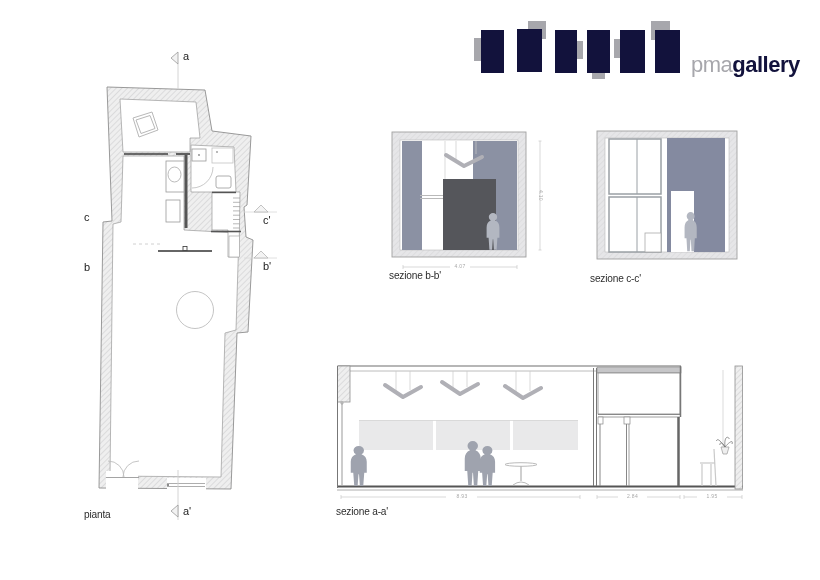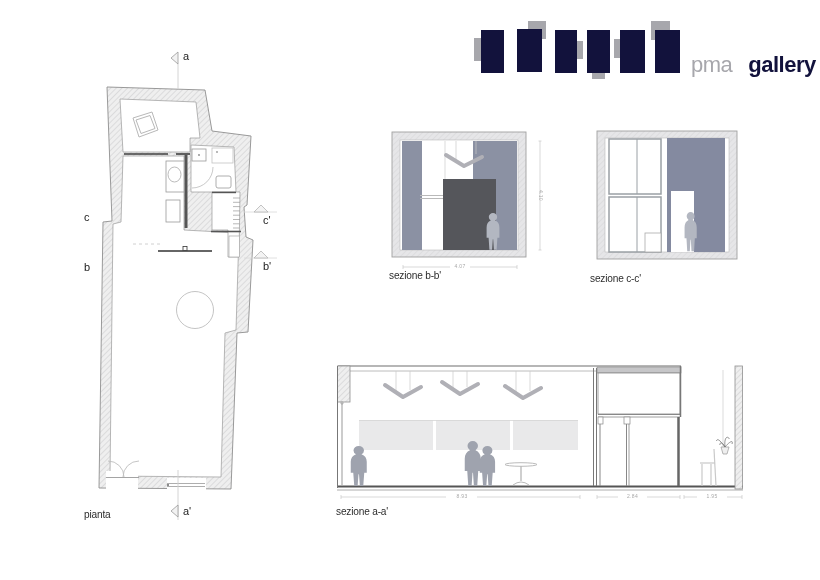--- a/index.html
+++ b/index.html
@@ -11,21 +11,21 @@
         font-family:"Liberation Sans",sans-serif;}
   .page svg.drawing{position:absolute;left:0;top:0;}
   .lbl{position:absolute;color:#2d2d2d;font-size:11px;letter-spacing:-0.2px;
        transform:scaleX(.92);transform-origin:left top;white-space:nowrap;}
   .marker{position:absolute;color:#222;font-size:11px;white-space:nowrap;}
   .dim{position:absolute;color:#a9a9a9;font-size:5px;letter-spacing:0.3px;text-align:center;
        white-space:nowrap;line-height:1;}
   .dim.vert{transform:rotate(90deg);transform-origin:left top;}
   .brand{position:absolute;left:691px;top:52px;font-size:22px;letter-spacing:-0.5px;white-space:nowrap;}
   .brand .pma{color:var(--logo-gray);font-weight:400;}
-  .brand .gal{color:var(--navy);font-weight:700;margin-left:16px;}
+  .brand .gal{color:var(--navy);font-weight:700;margin-left:0;}
 </style>
 </head>
 <body>
 
 <div class="page">
 
   <svg class="drawing" width="820" height="580" viewBox="0 0 820 580">
     <defs>
       <pattern id="hatch" width="4" height="4" patternUnits="userSpaceOnUse" patternTransform="rotate(45)">
         <rect width="4" height="4" fill="#efefef"></rect>

